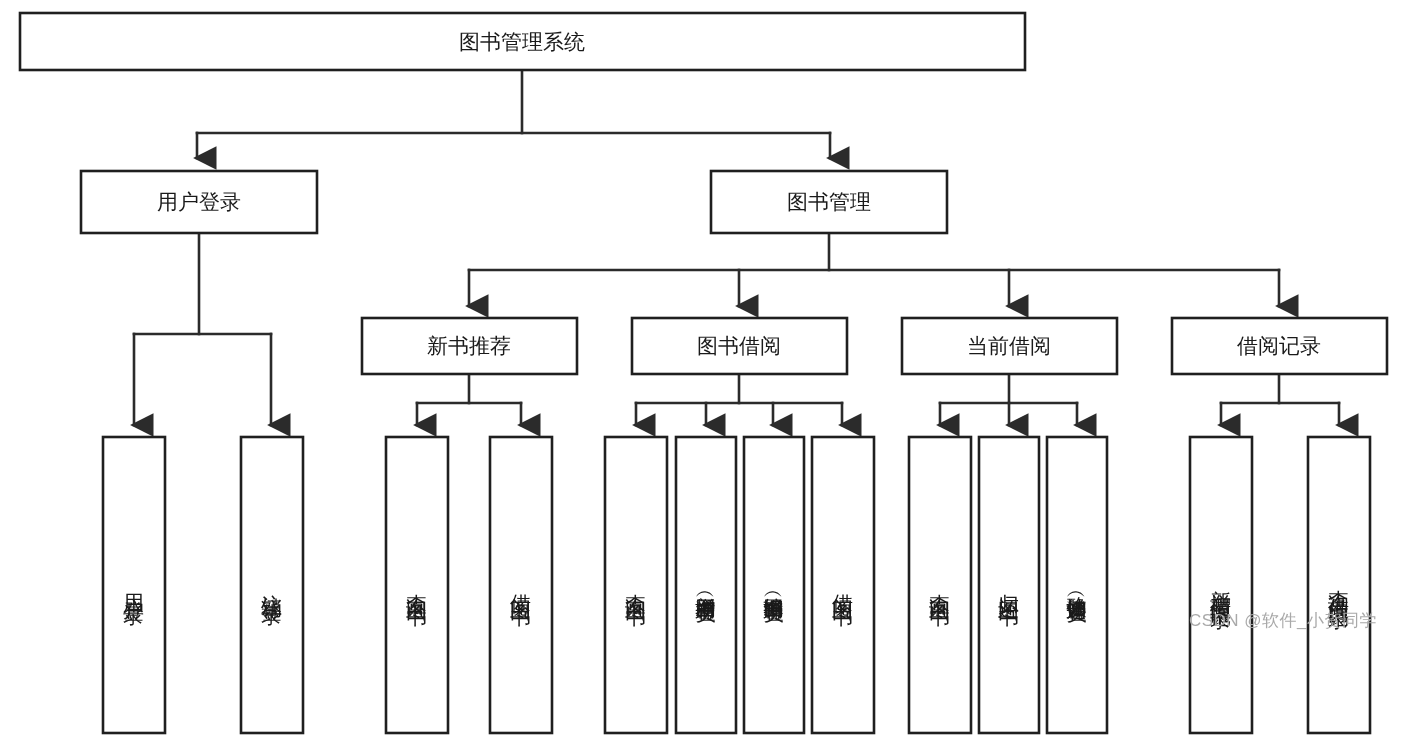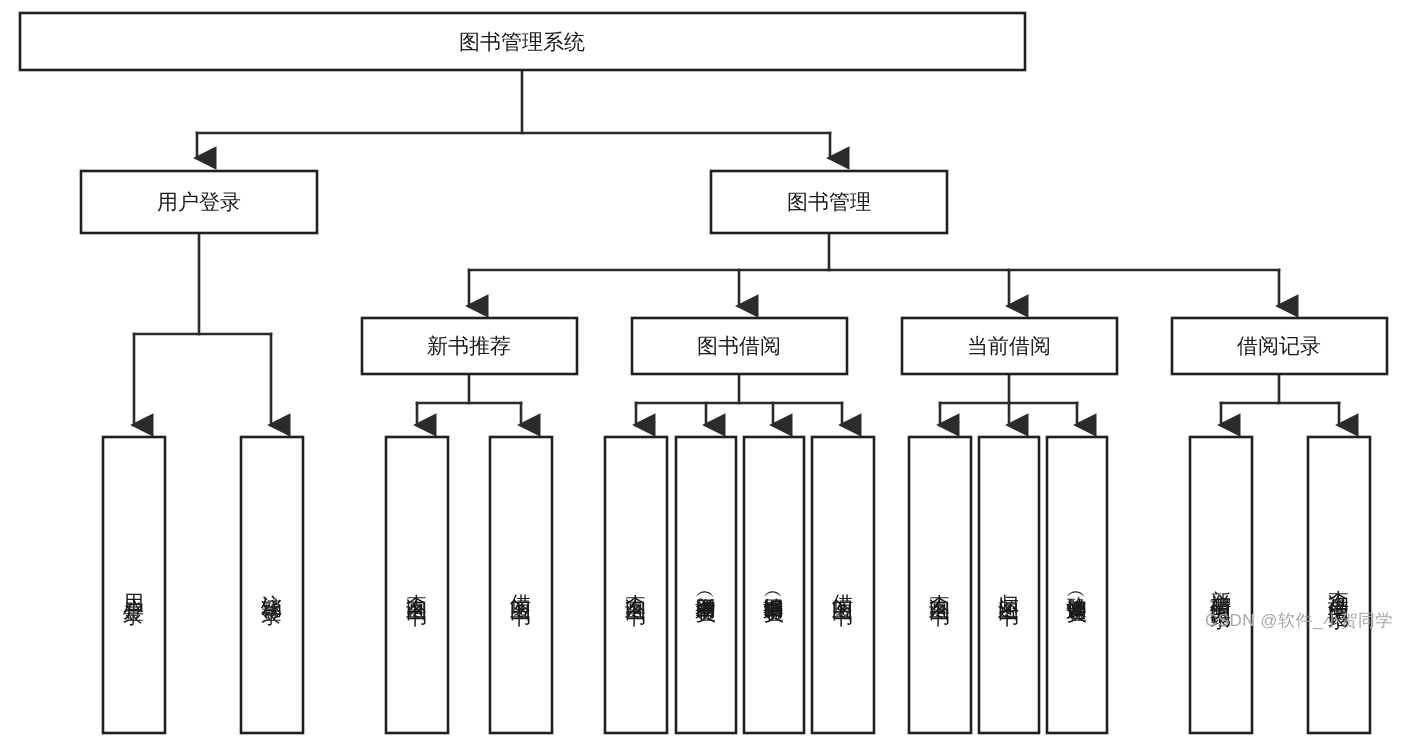--- a/index.html
+++ b/index.html
@@ -64,21 +64,21 @@
     color: #1a1a1a;
     white-space: nowrap;
     text-align: center;
   }
   .v-label.tight {
     letter-spacing: 1px;
     font-size: 20px;
   }
   .watermark {
     position: absolute;
-    right: 12px;
+    right: 28px;
     bottom: 6px;
     font-family: "Liberation Sans", "DejaVu Sans", sans-serif;
     font-size: 17px;
     color: #a9a9a9;
     white-space: nowrap;
     letter-spacing: 0.5px;
   }
 </style>
 </head>
 <body>

